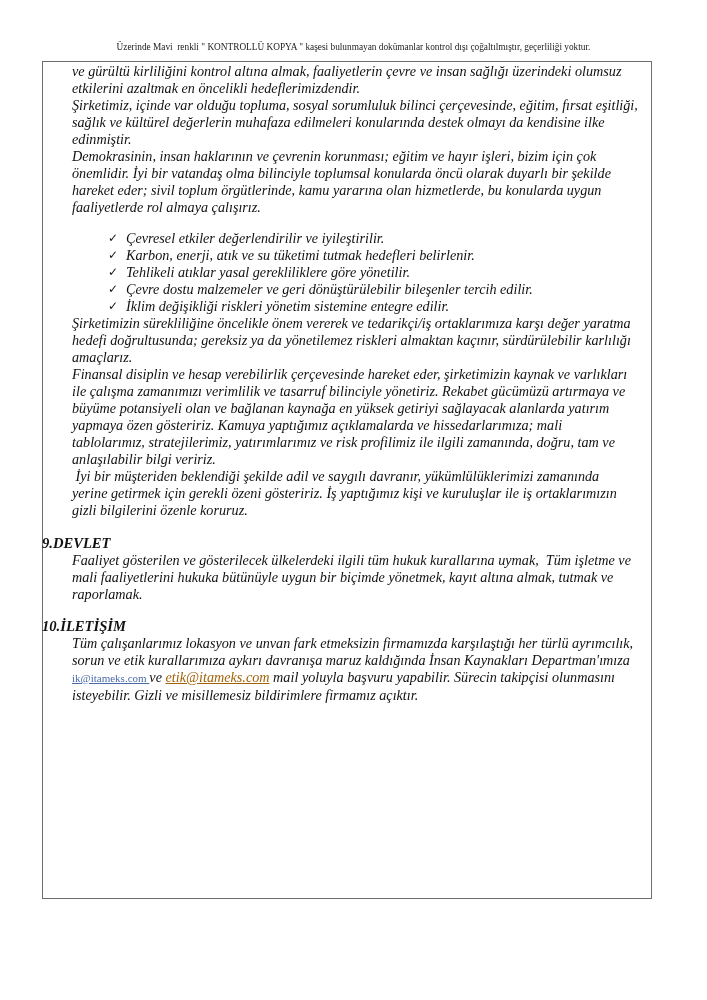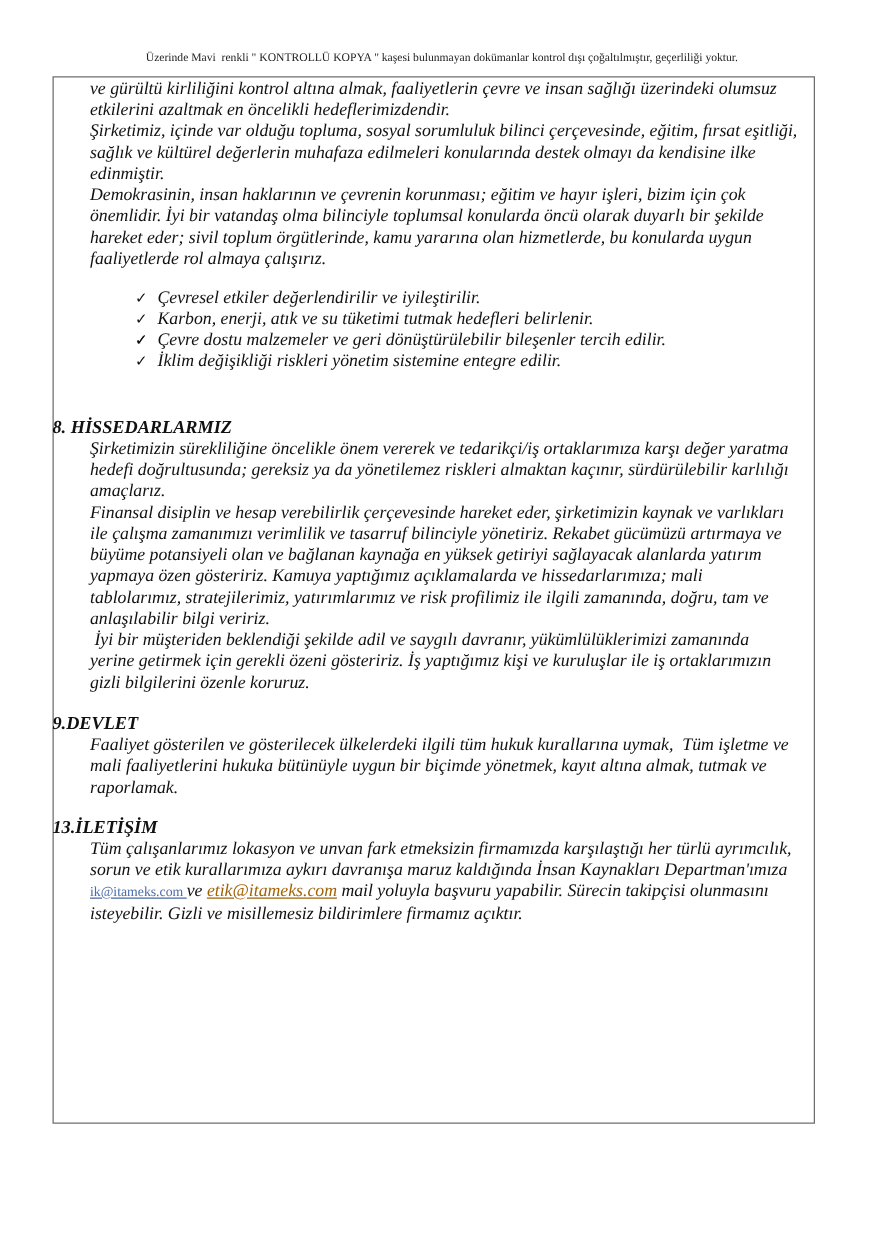--- a/index.html
+++ b/index.html
@@ -116,37 +116,37 @@
     <li>
       <span class="check">✓</span>
       <span>Çevresel etkiler değerlendirilir ve iyileştirilir.</span>
     </li>
     <li>
       <span class="check">✓</span>
       <span>Karbon, enerji, atık ve su tüketimi tutmak hedefleri belirlenir.</span>
     </li>
     <li>
       <span class="check">✓</span>
+      <span>Tehlikeli atıklar yasal gerekliliklere göre yönetilir.</span>
     </li>
     <li>
       <span class="check">✓</span>
       <span>Çevre dostu malzemeler ve geri dönüştürülebilir bileşenler tercih edilir.</span>
     </li>
     <li>
       <span class="check">✓</span>
       <span>İklim değişikliği riskleri yönetim sistemine entegre edilir.</span>
     </li>
   </ul>
 
-  <h2 class="section-title sec8">8. HİSSEDARLARMIZ</h2>
   <p class="para">Şirketimizin sürekliliğine öncelikle önem vererek ve tedarikçi/iş ortaklarımıza karşı değer yaratma hedefi doğrultusunda; gereksiz ya da yönetilemez riskleri almaktan kaçınır, sürdürülebilir karlılığı amaçlarız.</p>
   <p class="para">Finansal disiplin ve hesap verebilirlik çerçevesinde hareket eder, şirketimizin kaynak ve varlıkları ile çalışma zamanımızı verimlilik ve tasarruf bilinciyle yönetiriz. Rekabet gücümüzü artırmaya ve büyüme potansiyeli olan ve bağlanan kaynağa en yüksek getiriyi sağlayacak alanlarda yatırım yapmaya özen gösteririz. Kamuya yaptığımız açıklamalarda ve hissedarlarımıza; mali tablolarımız, stratejilerimiz, yatırımlarımız ve risk profilimiz ile ilgili zamanında, doğru, tam ve anlaşılabilir bilgi veririz.</p>
   <p class="para" style="white-space: pre-wrap;"> İyi bir müşteriden beklendiği şekilde adil ve saygılı davranır, yükümlülüklerimizi zamanında yerine getirmek için gerekli özeni gösteririz. İş yaptığımız kişi ve kuruluşlar ile iş ortaklarımızın gizli bilgilerini özenle koruruz.</p>
 
   <h2 class="section-title sec9">9.DEVLET</h2>
   <p class="para" style="white-space: pre-wrap;">Faaliyet gösterilen ve gösterilecek ülkelerdeki ilgili tüm hukuk kurallarına uymak,  Tüm işletme ve mali faaliyetlerini hukuka bütünüyle uygun bir biçimde yönetmek, kayıt altına almak, tutmak ve raporlamak.</p>
 
-  <h2 class="section-title sec10">13.İLETİŞİM</h2>
+  <h2 class="section-title sec10">10.İLETİŞİM</h2>
   <p class="para"><span>Tüm çalışanlarımız lokasyon ve unvan fark etmeksizin firmamızda karşılaştığı her türlü ayrımcılık, sorun ve etik kurallarımıza aykırı davranışa maruz kaldığında İnsan Kaynakları Departman'ımıza </span><a class="link-small">ik@itameks.com </a><span>ve </span><a class="link-large">etik@itameks.com</a><span> mail yoluyla başvuru yapabilir. Sürecin takipçisi olunmasını isteyebilir. Gizli ve misillemesiz bildirimlere firmamız açıktır.</span></p>
 
 </div>
 
 <div class="footer-code">POL.02 / Rev01 / 18.08.2025</div>
 
 </body></html>

